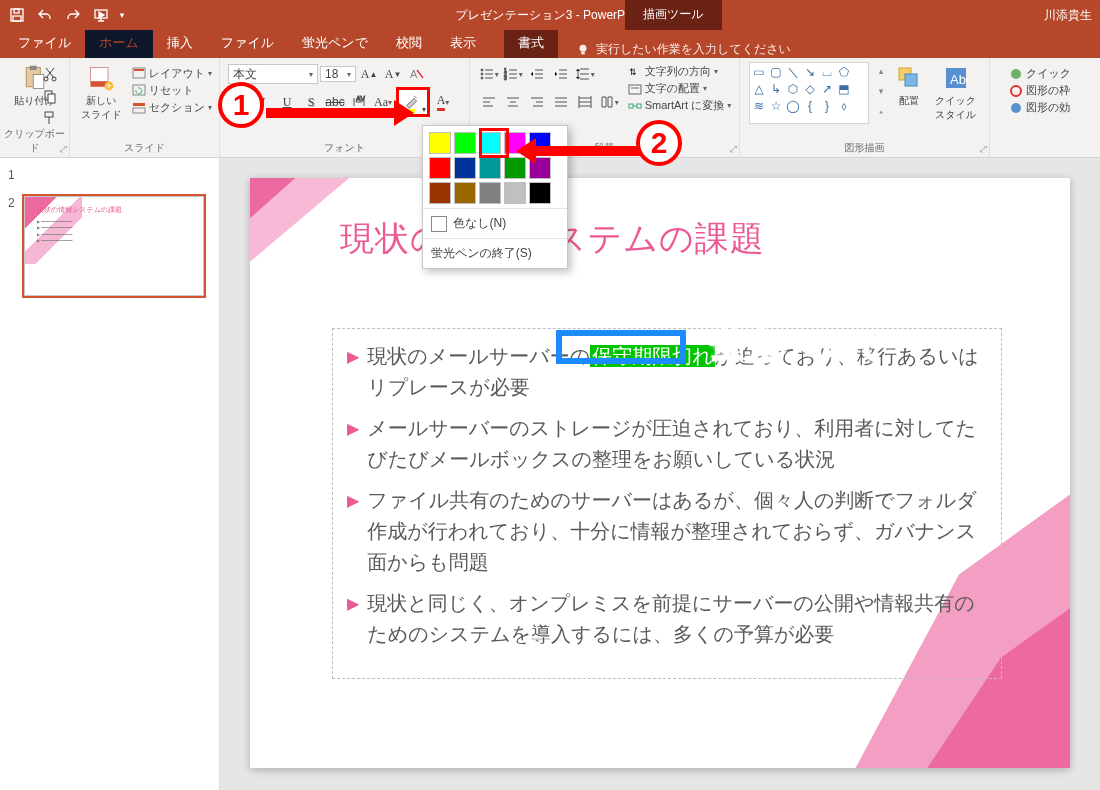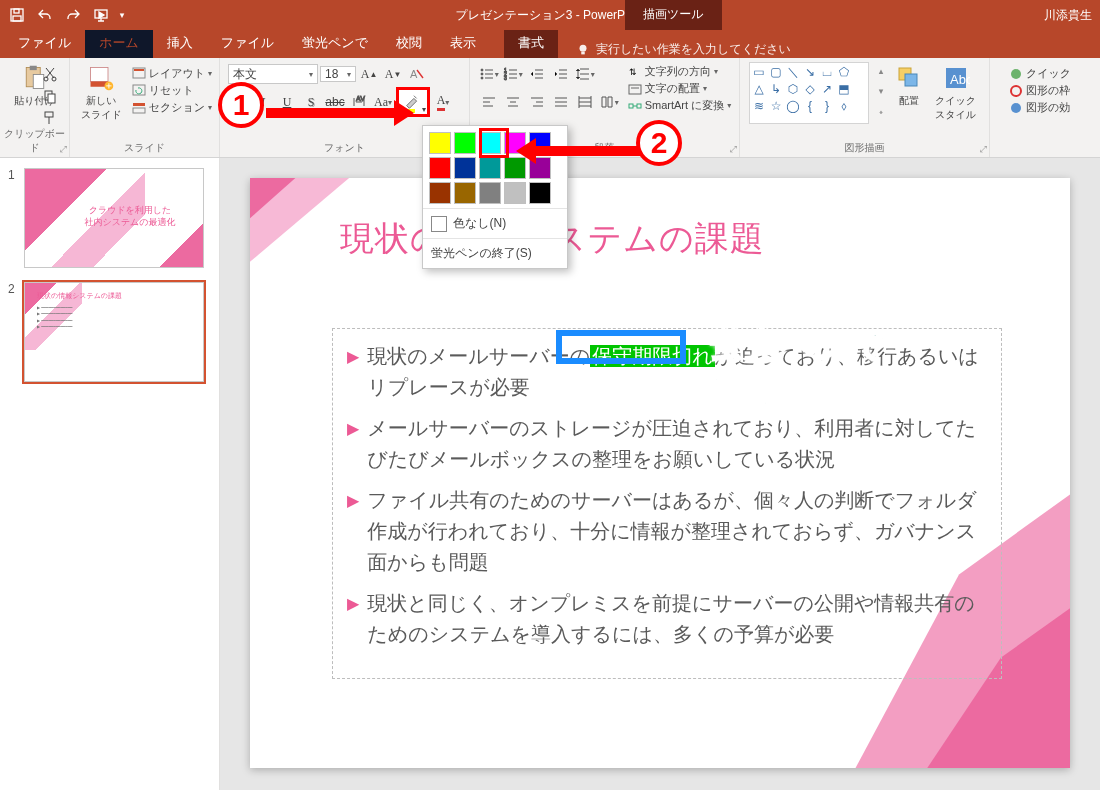--- a/index.html
+++ b/index.html
@@ -490,26 +490,20 @@
     </div>
   <div class="menu-row" style="justify-content:flex-start;">
       <span>蛍光ペンの終了(S)</span>
     </div>
 </div>
 
 <div class="workspace">
   <div class="thumbs">
     <div class="thumb-wrap">
       <div class="thumb-num">1</div>
-      <div class="thumb">
-        <div class="deco1"></div>
-          <div class="deco2"></div>
-        <div class="tt" style="white-space:pre;">クラウドを利用した
-社内システムの最適化</div>
-      </div>
     </div>
     <div class="thumb-wrap">
       <div class="thumb-num">2</div>
       <div class="thumb sel thumb2">
         <div class="deco1" style="transform:scale(.55);transform-origin:top left;"></div>
         <div class="deco2" style="transform:scale(.55);transform-origin:bottom right;"></div>
         <div class="ttl">現状の情報システムの課題</div>
         <div class="body">▶ ━━━━━━━━━━━━━<br>▶ ━━━━━━━━━━━━━<br>▶ ━━━━━━━━━━━━━<br>▶ ━━━━━━━━━━━━━</div>
       </div>
     </div>

